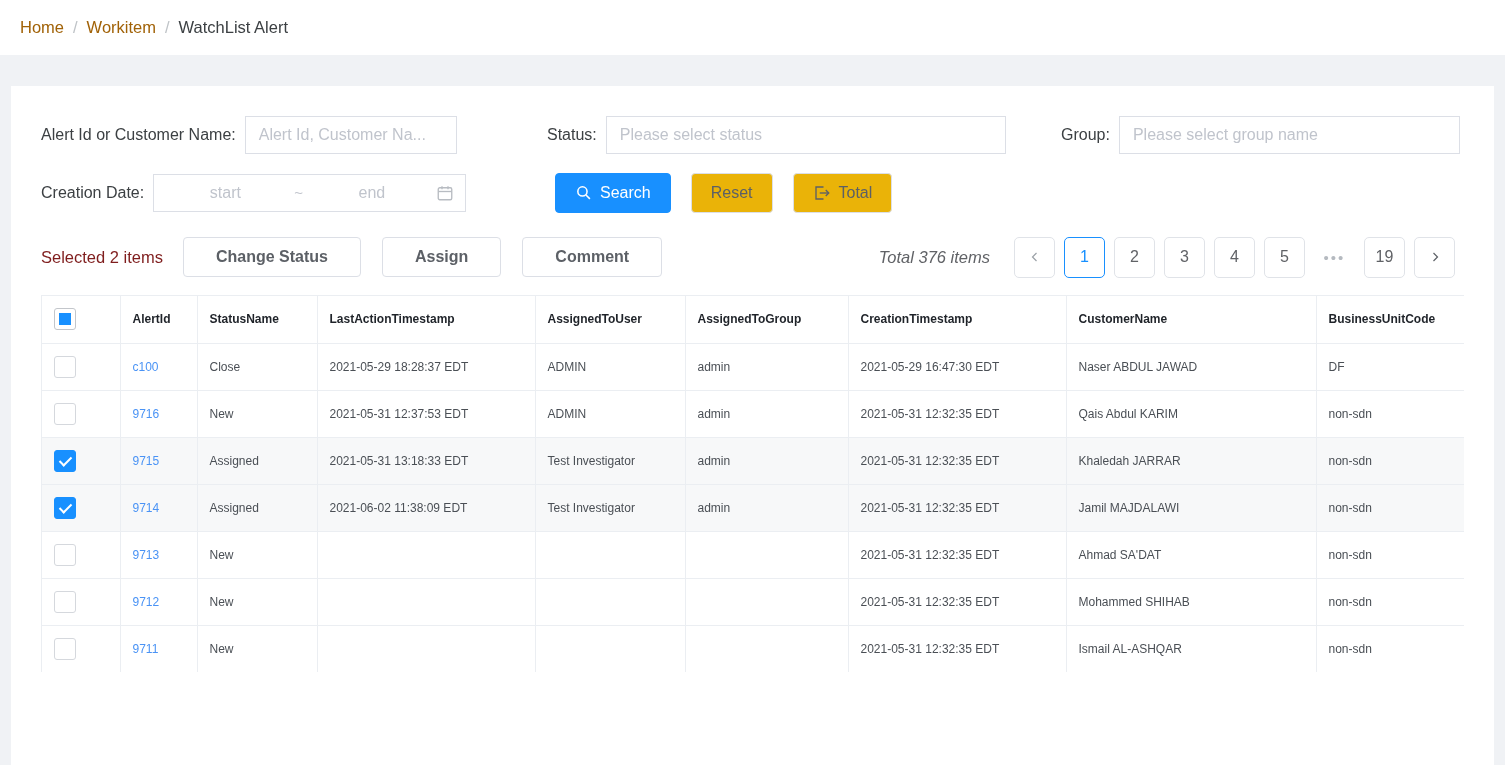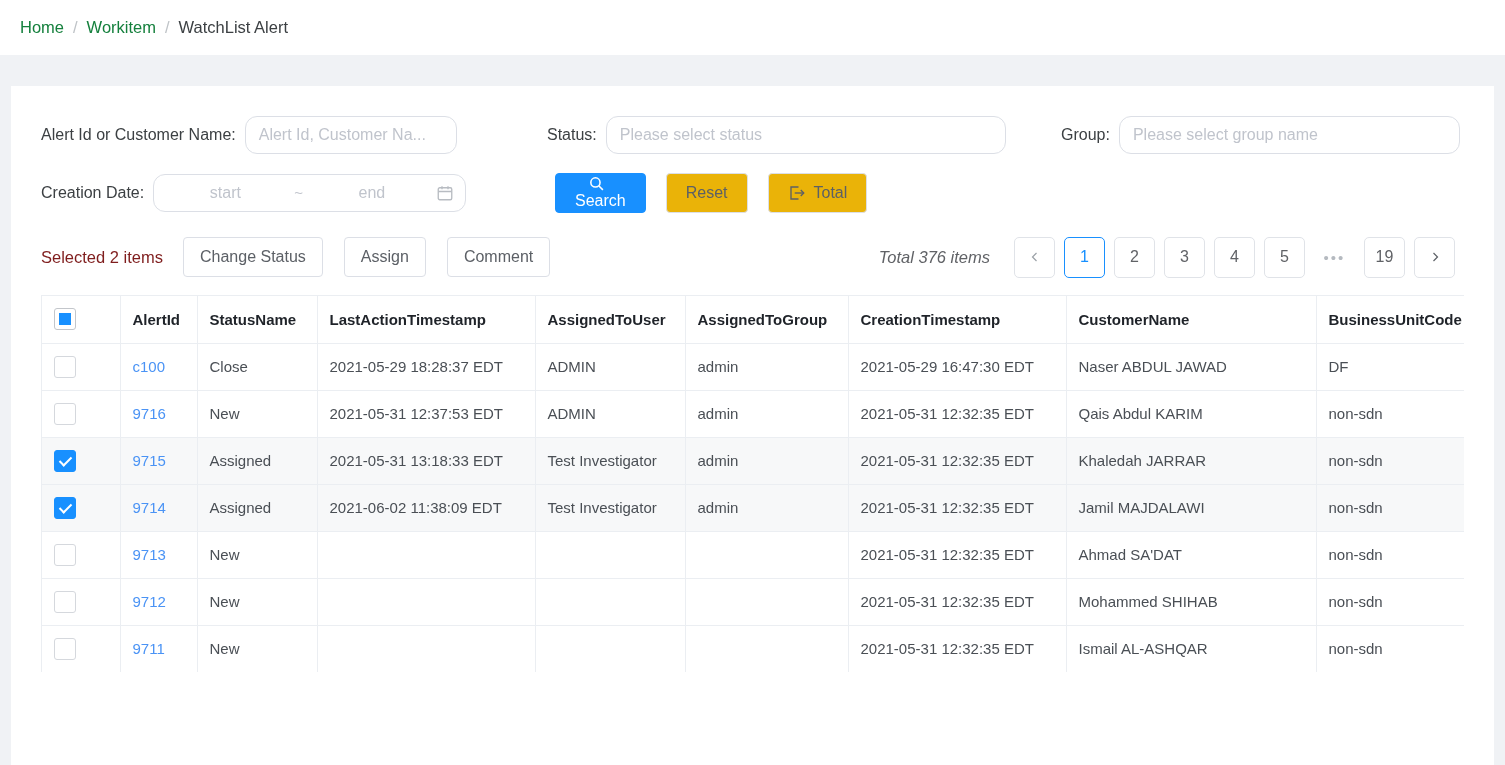--- a/index.html
+++ b/index.html
@@ -14,21 +14,21 @@
 
   
   .breadcrumb {
     height: 55px;
     display: flex;
     align-items: center;
     padding-left: 20px;
     background: #ffffff;
     font-size: 16.5px;
   }
-  .bc-item { color: #15803d; }
+  .bc-item { color: #a16207; }
   .bc-item.current { color: #3c4043; }
   .bc-sep { color: #bfc3c7; margin: 0 9px; }
 
   
   .gray-band {
     height: 31px;
     background: #f0f2f5;
   }
 
   
@@ -61,21 +61,21 @@
   }
   .field-label {
     font-size: 16px;
     color: #3c4043;
     white-space: nowrap;
     margin-right: 9px;
   }
   .input-box {
     height: 38px;
     border: 1px solid #dcdfe6;
-    border-radius: 12px;
+    border-radius: 0;
     background: #ffffff;
     display: flex;
     align-items: center;
     padding: 0 13px;
     font-size: 16px;
     color: #c0c4cc;
     overflow: hidden;
     white-space: nowrap;
   }
   .input-box.w-alert { width: 212px; }
@@ -113,21 +113,20 @@
     align-items: center;
     justify-content: center;
     padding: 0 19px;
     cursor: pointer;
     white-space: nowrap;
   }
   .btn.primary {
     background: #1890ff;
     border-color: #1890ff;
     color: #ffffff;
-    flex-direction: column;
   }
   .btn + .btn { margin-left: 20px; }
   .btn .bicon { margin-right: 8px; display: inline-flex; align-items: center; }
 
   
   .toolbar {
     display: flex;
     align-items: center;
     padding: 0 30px;
     margin-top: 22px;
@@ -139,23 +138,24 @@
     margin-right: 20px;
   }
   .tb-btn {
     height: 40px;
     border: 1px solid #dcdfe6;
     border-radius: 4px;
     background: #fff;
     color: #5c6066;
     font-size: 16px;
     font-family: "Liberation Sans", sans-serif;
-    padding: 0 16px;
+    padding: 0 32px;
     margin-right: 21px;
     cursor: pointer;
+    font-weight: bold;
   }
   .spacer { flex: 1; }
 
   
   .pagination { display: flex; align-items: center; }
   .total-text {
     font-size: 16.5px;
     color: #606266;
     margin-right: 24px;
     font-style: italic;
@@ -198,21 +198,21 @@
     border: 1px solid #ebeef2;
     border-bottom: none;
     border-right: none;
     overflow: hidden;
     height: 377px;
   }
   table.data {
     width: 1452px;
     border-collapse: collapse;
     table-layout: fixed;
-    font-size: 15px;
+    font-size: 12px;
   }
   table.data th, table.data td {
     border-right: 1px solid #ebeef2;
     border-bottom: 1px solid #ebeef2;
     padding: 0 12px;
     text-align: left;
     height: 47px;
     overflow: hidden;
     white-space: nowrap;
   }

